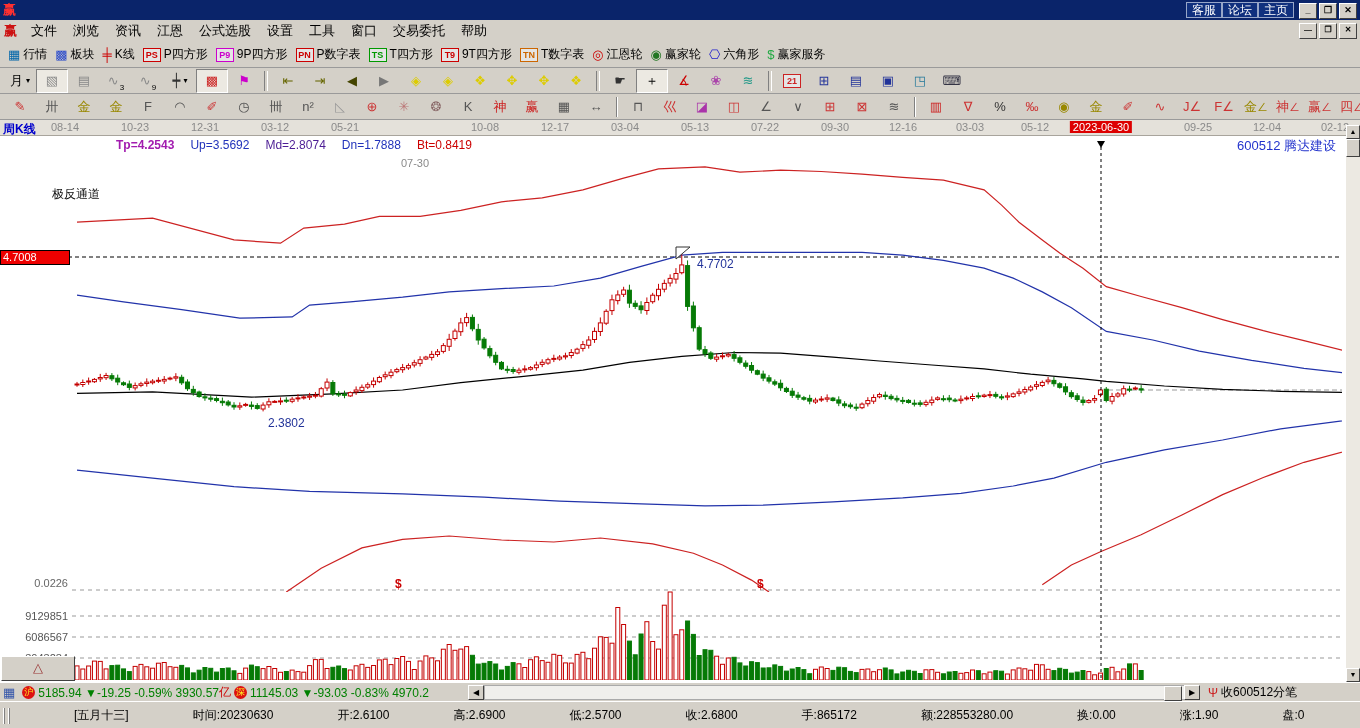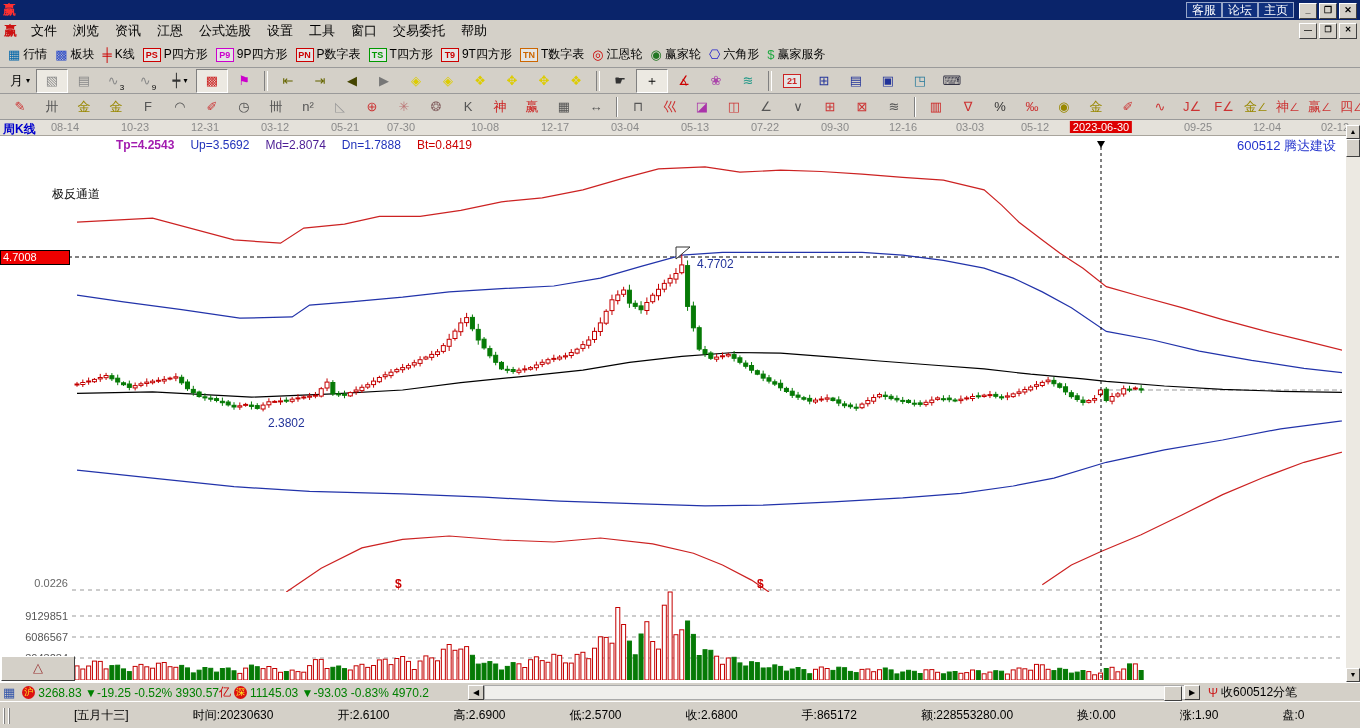--- a/index.html
+++ b/index.html
@@ -391,21 +391,21 @@
       </span>
     </div>
 
   <div class="chart">
     <div class="xaxis" id="xaxis">
         <span class="xlab" style="left: 65px;">08-14</span>
         <span class="xlab" style="left: 135px;">10-23</span>
         <span class="xlab" style="left: 205px;">12-31</span>
         <span class="xlab" style="left: 275px;">03-12</span>
         <span class="xlab" style="left: 345px;">05-21</span>
-        <span class="xlab" style="left: 401px;">07-30</span>
+        <span class="xlab" style="left: 415px; margin-top: 36px;">07-30</span>
         <span class="xlab" style="left: 485px;">10-08</span>
         <span class="xlab" style="left: 555px;">12-17</span>
         <span class="xlab" style="left: 625px;">03-04</span>
         <span class="xlab" style="left: 695px;">05-13</span>
         <span class="xlab" style="left: 765px;">07-22</span>
         <span class="xlab" style="left: 835px;">09-30</span>
         <span class="xlab" style="left: 903px;">12-16</span>
         <span class="xlab" style="left: 970px;">03-03</span>
         <span class="xlab" style="left: 1035px;">05-12</span>
         <span class="xlab hl" style="left: 1101px;">2023-06-30</span>
@@ -1017,21 +1017,21 @@
       <div class="varrow">▲</div>
       <div class="vthumb"></div>
       <div class="vspace"></div>
       <div class="varrow">▼</div>
     </div>
   </div>
 
   <div class="sb1">
     <span class="grid-ico">▦</span>
     <span class="mkt">沪</span>
-    <span class="idx">3268.83 ▼-19.25 -0.52% 3930.57</span>
+    <span class="idx">5185.94 ▼-19.25 -0.59% 3930.57</span>
     <span class="yi">亿</span>
     <span class="mkt">深</span>
     <span class="idx">11145.03 ▼-93.03 -0.83% 4970.2</span>
     <div class="hscroll">
       <div class="harrow">◀</div>
       <div class="htrough">
           <div class="hthumb"></div>
         </div>
       <div class="harrow">▶</div>
     </div>

